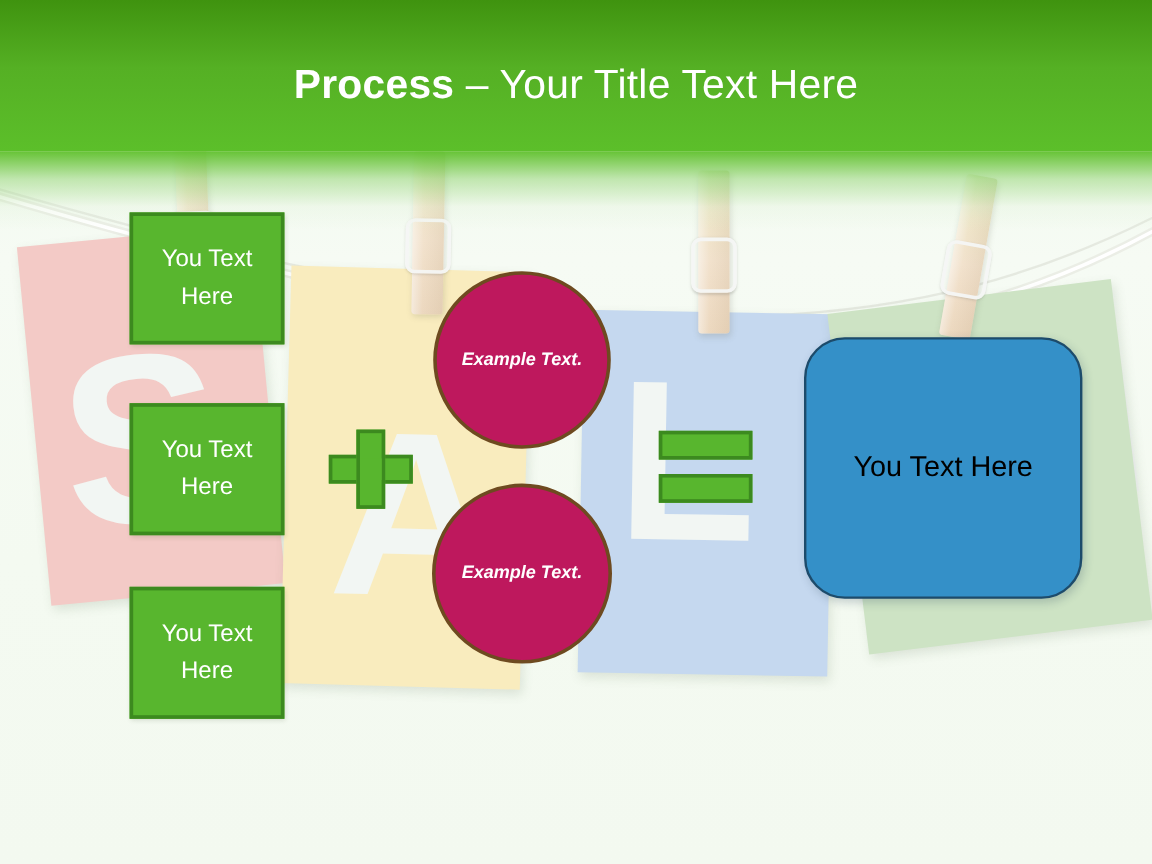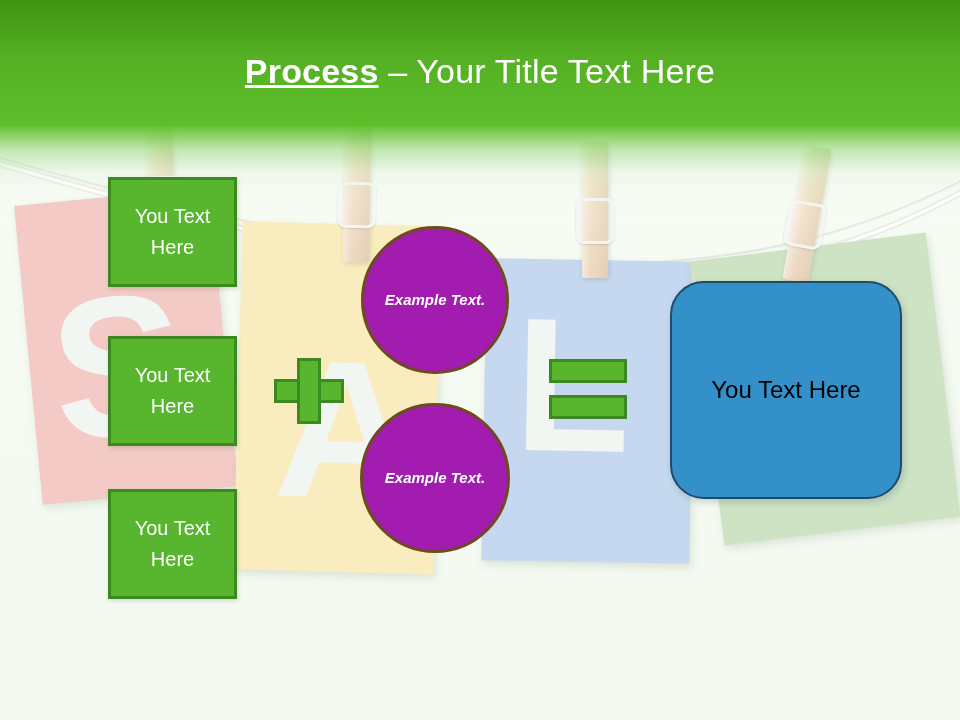--- a/index.html
+++ b/index.html
@@ -160,21 +160,21 @@
   #title {
     position: absolute;
     left: 0; top: 52px;
     width: 960px;
     text-align: center;
     color: #ffffff;
     font-size: 34px;
     letter-spacing: 0.2px;
     white-space: nowrap;
   }
-  #title .bold { font-weight: bold; text-decoration: underline; }
+  #title .bold { font-weight: bold; }
 
   
   .green-box {
     position: absolute;
     background: #58b62e;
     border: 3px solid #3c8a1f;
     box-sizing: border-box;
     color: #ffffff;
     font-size: 20px;
     line-height: 1.55;
@@ -184,21 +184,21 @@
     justify-content: center;
     box-shadow: 1px 2px 4px rgba(60,80,40,0.18);
   }
   #green-box-1 { left: 108px; top: 177px; width: 129px; height: 110px; }
   #green-box-2 { left: 108px; top: 336px; width: 129px; height: 110px; }
   #green-box-3 { left: 108px; top: 489px; width: 129px; height: 110px; }
 
   .circle {
     position: absolute;
     border-radius: 50%;
-    background: #a21caf;
+    background: #be185d;
     border: 3px solid #6e4a20;
     box-sizing: border-box;
     color: #ffffff;
     font-size: 15px;
     font-weight: bold;
     font-style: italic;
     line-height: 1.6;
     text-align: center;
     display: flex;
     align-items: center;

